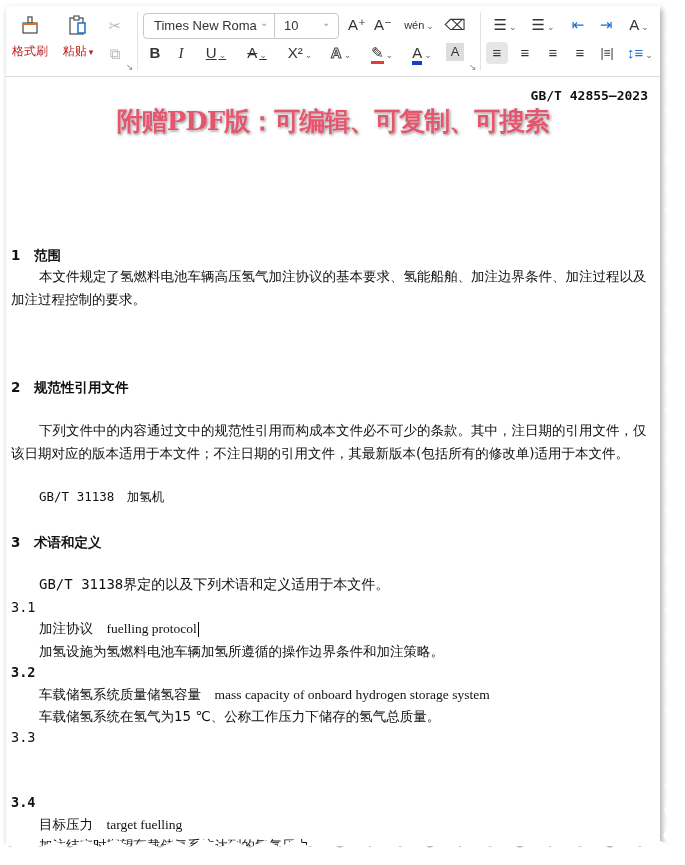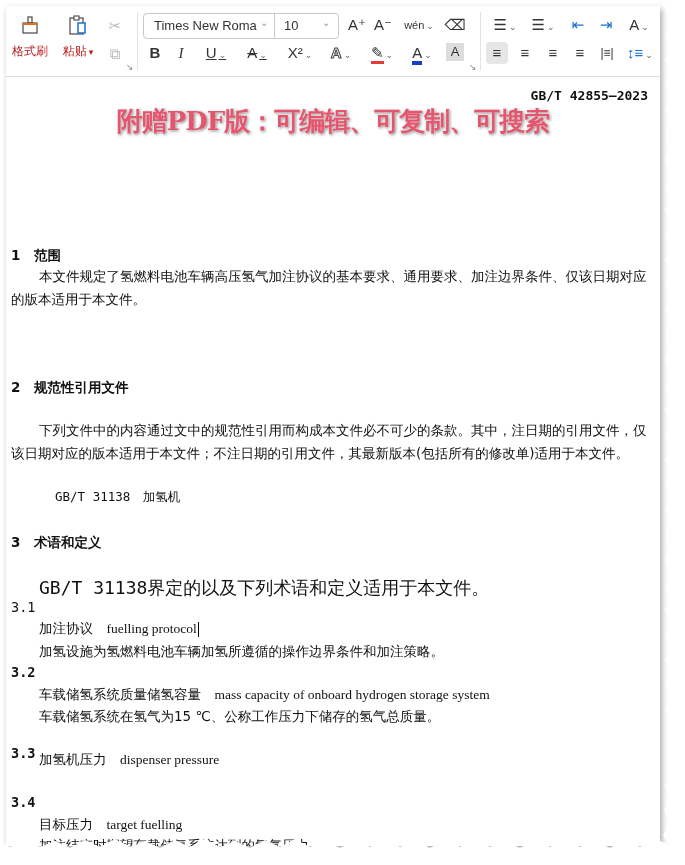--- a/index.html
+++ b/index.html
@@ -102,45 +102,42 @@
     <div class="tb" style="left:563px;top:36px;width:22px;"><span>≡</span></div>
     <div class="tb" style="left:588px;top:36px;width:26px;font-size:12px;"><span>|≡|</span></div>
     <div class="tb" style="left:618px;top:36px;width:32px;"><span style="color:#1a6fd0;">↕≡</span><span class="car">⌄</span></div>
   </div>
 
   <div class="page">
     <div class="abs mono stdno">GB/T 42855—2023</div>
     <div class="abs promo">附赠PDF版：可编辑、可复制、可搜索</div>
 
     <div class="abs h1" style="left:5px;top:150px;margin-top:20px;">1　范围</div>
-    <div class="abs para" style="top:188px;">本文件规定了氢燃料电池车辆高压氢气加注协议的基本要求、通用要求、加注边界条件、仅该日期对应的版本适用于本文件。</div>
+    <div class="abs para" style="top:188px;">本文件规定了氢燃料电池车辆高压氢气加注协议的基本要求、氢能船舶、加注边界条件、加注过程以及加注过程控制的要求。</div>
 
     <div class="abs h1" style="left:5px;top:302px;">2　规范性引用文件</div>
     <div class="abs para" style="top:342px;">下列文件中的内容通过文中的规范性引用而构成本文件必不可少的条款。其中，注日期的引用文件，仅该日期对应的版本适用于本文件；不注日期的引用文件，其最新版本(包括所有的修改单)适用于本文件。</div>
-    <div class="abs mono" style="left:33px;top:412px;font-size:12.5px;margin-left:16px;">GB/T  31138　加氢机</div>
+    <div class="abs mono" style="left:33px;top:412px;font-size:12.5px;">GB/T  31138　加氢机</div>
 
     <div class="abs h1" style="left:5px;top:457px;">3　术语和定义</div>
-    <div class="abs mono" style="left:33px;top:499px;font-size:18px;">GB/T  31138界定的以及下列术语和定义适用于本文件。</div>
+    <div class="abs mono" style="left:33px;top:499px;font-size:14px;">GB/T  31138界定的以及下列术语和定义适用于本文件。</div>
 
     <div class="abs mono" style="left:5px;top:522px;">3.1</div>
     <div class="abs" style="left:33px;top:566px;">加氢设施为氢燃料电池车辆加氢所遵循的操作边界条件和加注策略。</div>
     <div class="abs" style="left:33px;top:543px;">
       <span>加注协议</span> <span class="serif">fuelling protocol</span><span class="caret"></span>
     </div>
 
     <div class="abs mono" style="left:5px;top:587px;font-weight:bold;">3.2</div>
     <div class="abs" style="left:33px;top:609px;">
       <span>车载储氢系统质量储氢容量</span> <span class="serif">mass capacity of onboard hydrogen storage system</span>
     </div>
     <div class="abs" style="left:33px;top:631px;">车载储氢系统在氢气为15 ℃、公称工作压力下储存的氢气总质量。</div>
 
-    <div class="abs mono" style="left:5px;top:668px;font-weight:bold;">3.3</div>
-    <div class="abs" style="left:33px;top:674px;">
-      <span>加氢机压力</span> <span class="serif">dispenser pressure</span>
-    </div>
+    <div class="abs mono" style="left:5px;top:652px;font-weight:normal;">3.3</div>
 
     <div class="abs mono" style="left:5px;top:717px;font-weight:bold;">3.4</div>
     <div class="abs" style="left:33px;top:739px;">
       <span>目标压力</span> <span class="serif">target fuelling</span>
     </div>
     <div class="abs" style="left:33px;top:760px;">加注结束时期望车载储氢系统达到的氢气压力。</div>
   </div>
 </div>
 
 <svg class="torn" viewBox="0 0 30 865" preserveAspectRatio="none">

